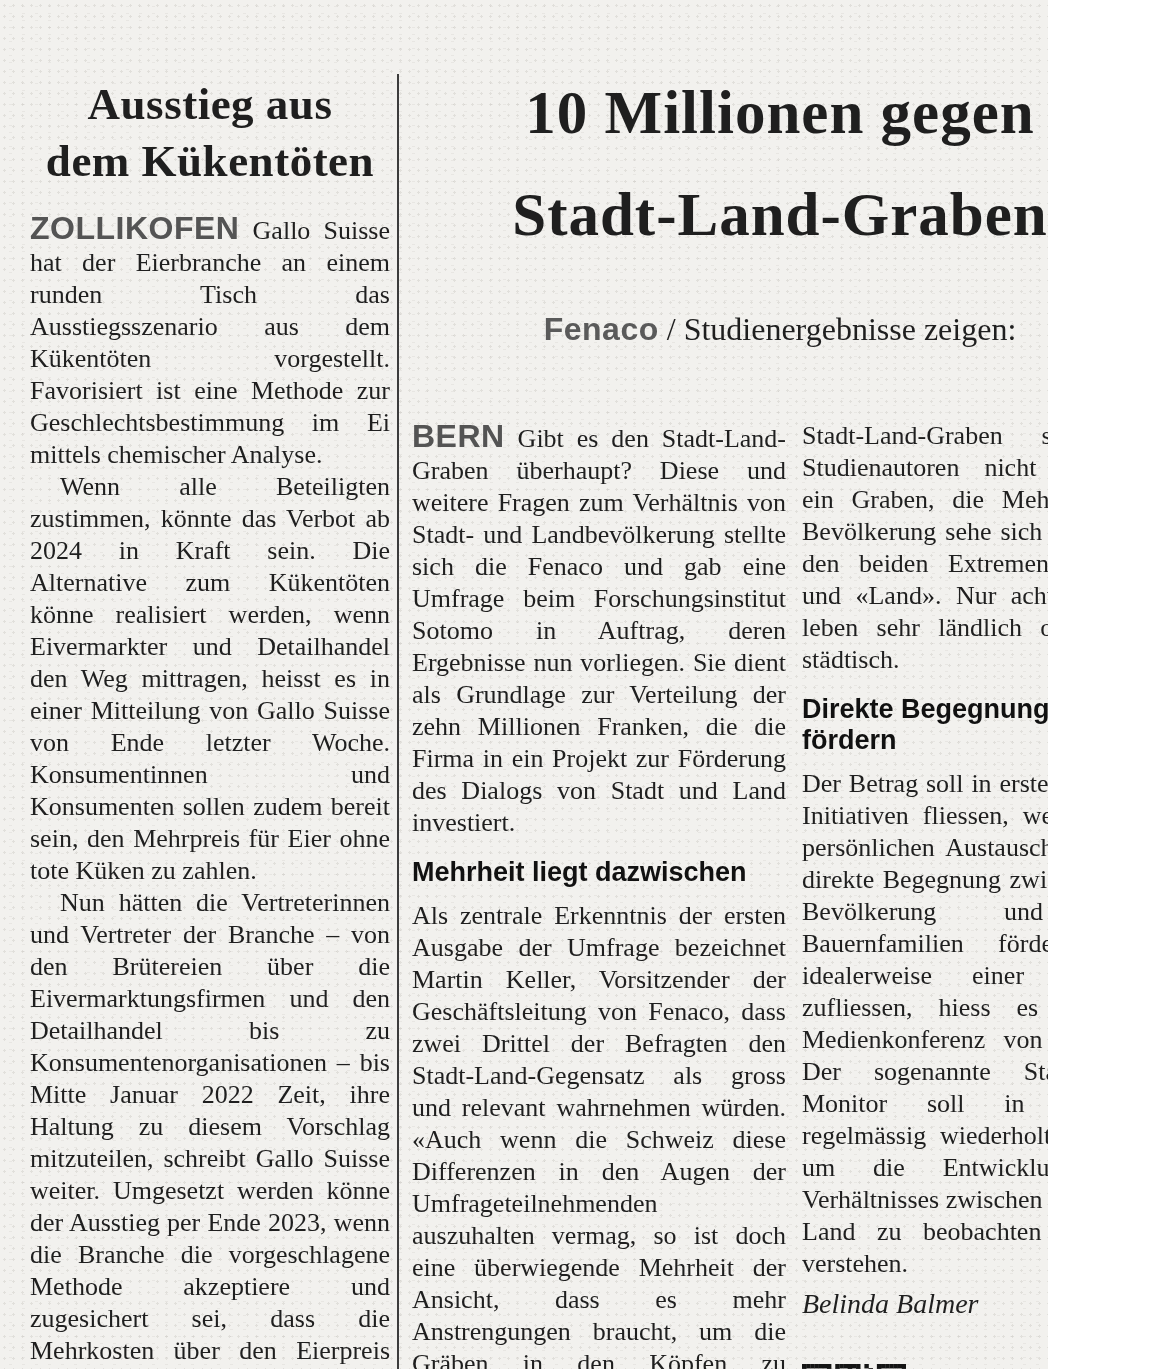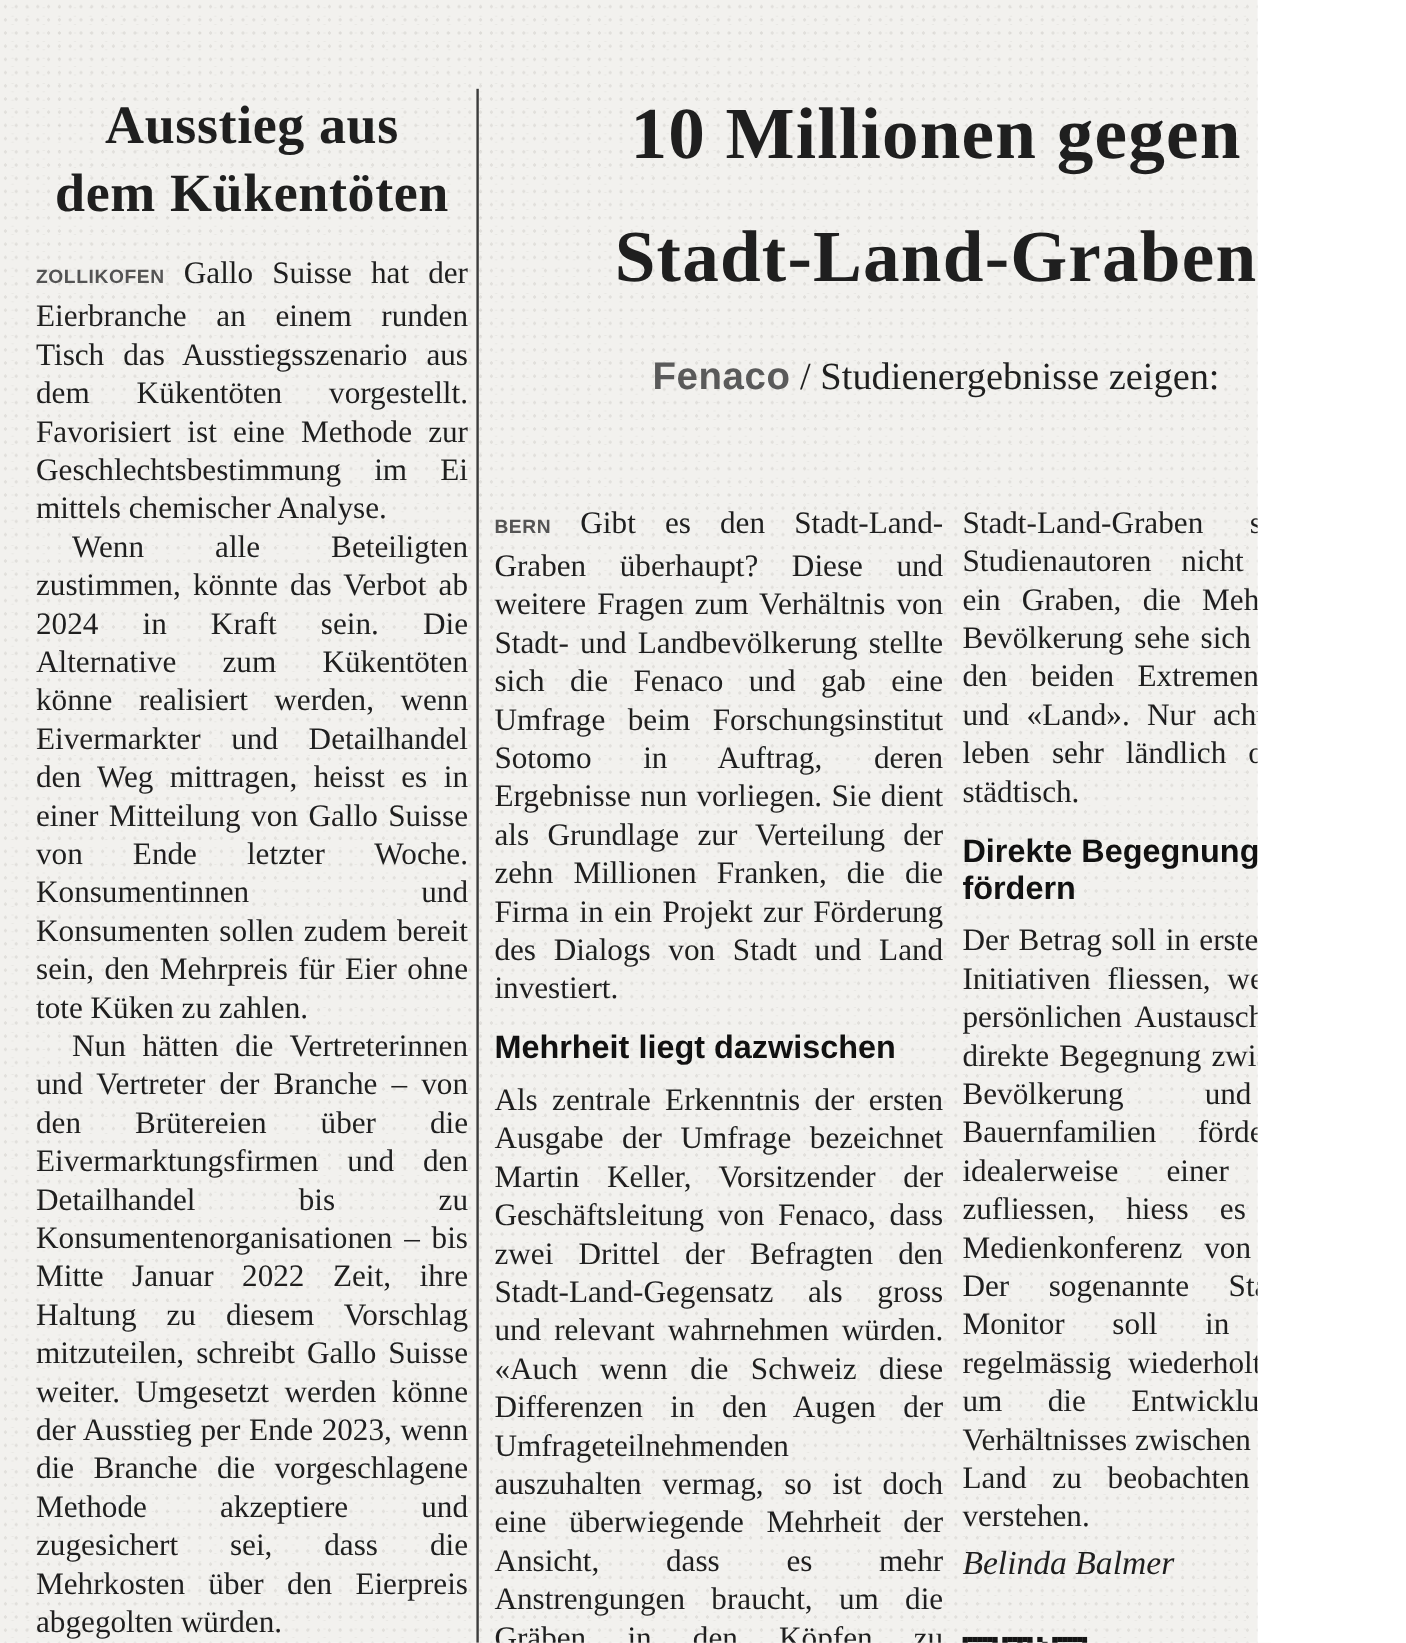--- a/index.html
+++ b/index.html
@@ -22,27 +22,27 @@
   .edge-shade{position:absolute;left:1158px;top:0;width:14px;height:1369px;background:rgba(0,0,0,0.05);}
   .corner-line{position:absolute;left:1138px;top:1343px;width:34px;height:3px;background:#282828;}
 
   
   .left-article{position:absolute;left:30px;top:76px;width:360px;}
   .left-title{margin:0 0 22px 0;text-align:center;font-weight:bold;
     font-size:45px;line-height:57px;letter-spacing:.5px;}
   .body p{margin:0;font-size:26px;line-height:32px;text-align:justify;text-justify:inter-word;hyphens:auto;-webkit-hyphens:auto;}
   .indent{text-indent:30px;}
   .lead-in{font-family:"Liberation Sans",sans-serif;font-weight:bold;color:#545454;
-    font-size:16px;letter-spacing:.5px;}
+    font-size:32px;letter-spacing:.5px;}
   .byline{font-style:italic;text-align:left;font-size:28px;margin-top:8px;padding-right:6px;}
 
   
   .main-head{position:absolute;left:410px;top:62px;width:740px;}
   .headline{margin:0;text-align:center;font-weight:bold;font-size:61px;line-height:102px;letter-spacing:1px;}
-  .subtitle{margin-top:24px;text-align:center;font-size:32px;line-height:46px;}
+  .subtitle{margin-top:40px;text-align:center;font-size:32px;line-height:46px;}
   .kicker{font-family:"Liberation Sans",sans-serif;font-weight:bold;color:#5a5a5a;letter-spacing:.5px;}
   .main-col{position:absolute;top:420px;}
   .main-col1{left:412px;width:374px;}
   .main-col2{left:802px;width:346px;}
   .subhead{font-family:"Liberation Sans",sans-serif;font-weight:bold;font-size:27px;
     margin:18px 0 12px 0;color:#111;}
 
   
   .qr-row{display:flex;gap:18px;margin-top:44px;align-items:flex-start;}
   .qr-box{width:104px;height:104px;flex:0 0 auto;}

